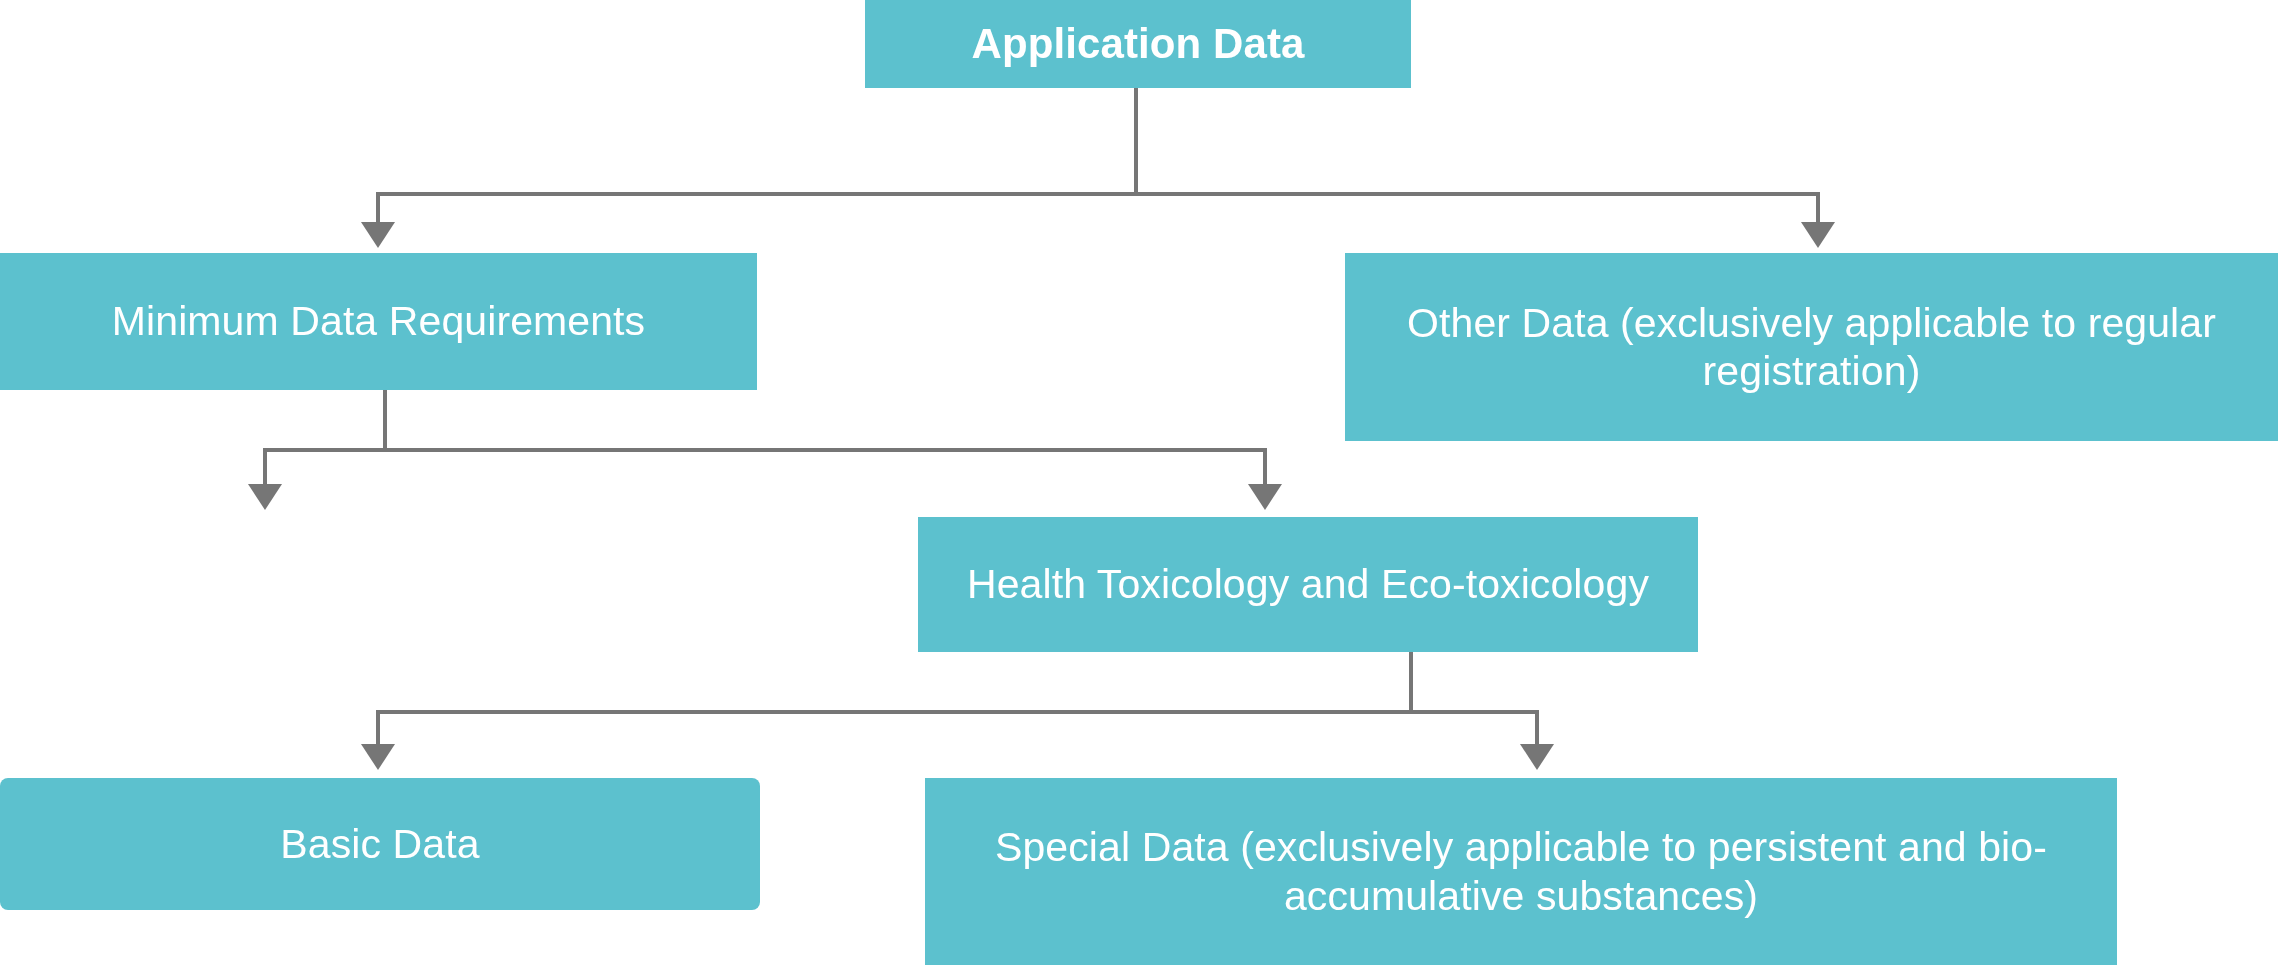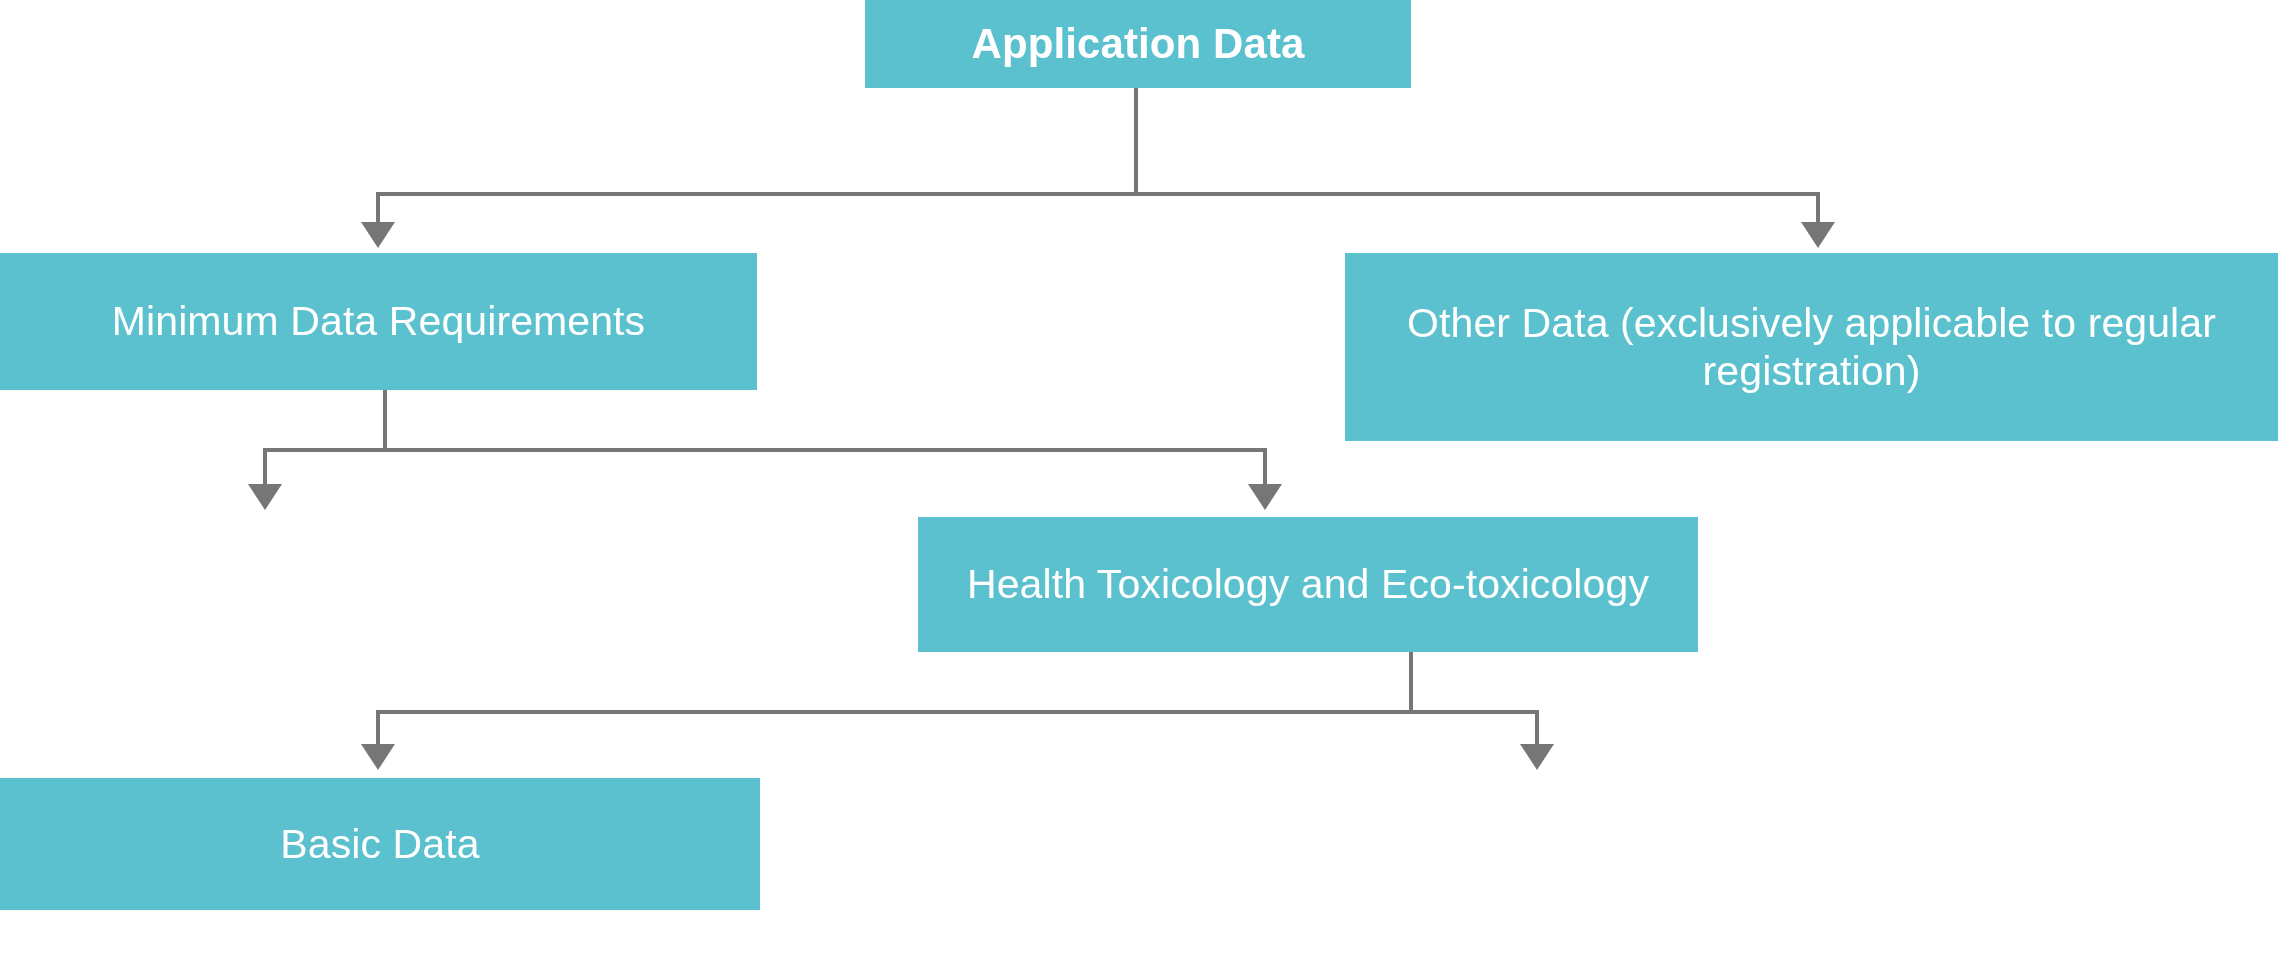--- a/index.html
+++ b/index.html
@@ -93,18 +93,21 @@
     <span class="node-label">Health Toxicology and Eco-toxicology</span>
   </div>
 
   <div class="conn-v" style="left:1409px; top:652px; height:60px;"></div>
   <div class="conn-h" style="left:376px; top:710px; width:1163px;"></div>
   <div class="conn-v" style="left:376px; top:710px; height:36px;"></div>
   <div class="arrowhead" style="left:361px; top:744px;"></div>
   <div class="conn-v" style="left:1535px; top:710px; height:36px;"></div>
   <div class="arrowhead" style="left:1520px; top:744px;"></div>
 
-  <div class="node" style="left:0px; top:778px; width:760px; height:132px;">
+  <div class="node" style="left:0px; top:778px; width:760px; height:132px;border-radius:8px;">
     <span class="node-label">Basic Data</span>
   </div>
 
+  <div class="node" style="left:925px; top:778px; width:1192px; height:187px;">
+    <span class="node-label">Special Data (exclusively applicable to persistent and bio-accumulative substances)</span>
+  </div>
 
 </div>
 
 </body></html>

